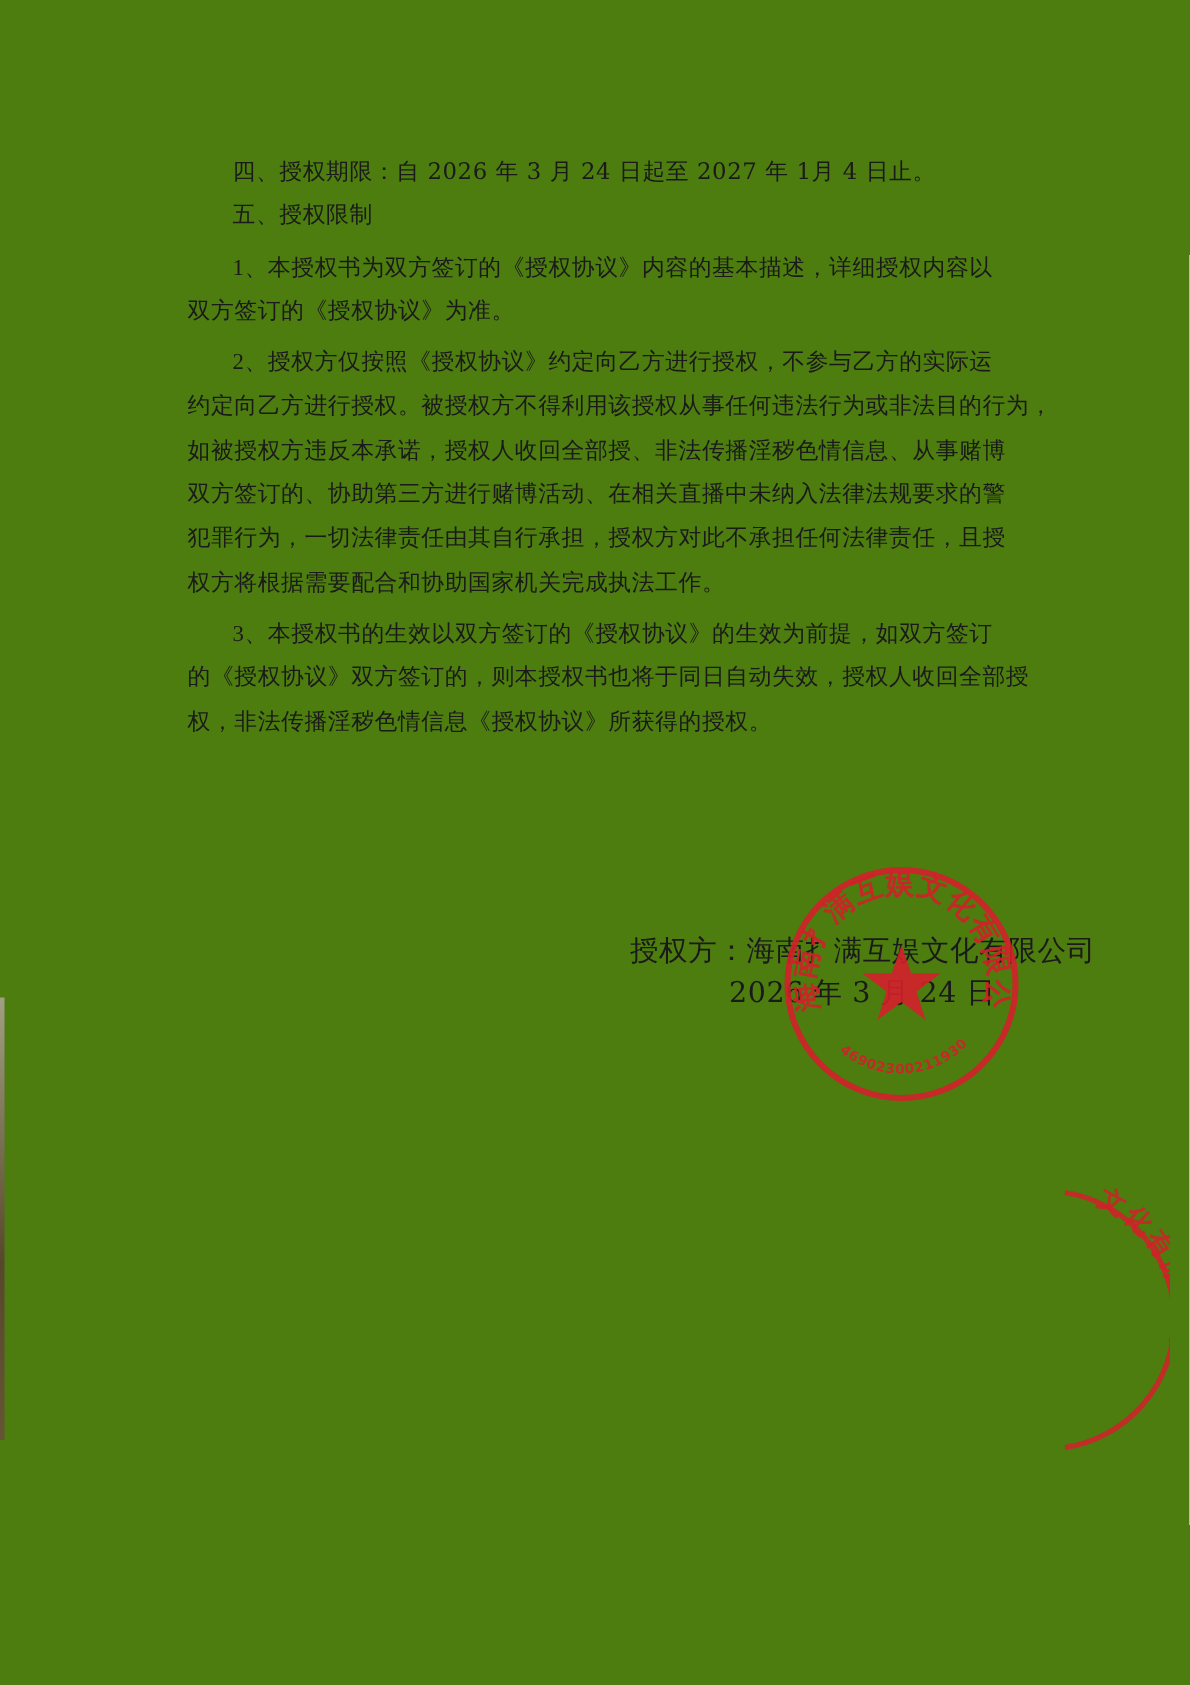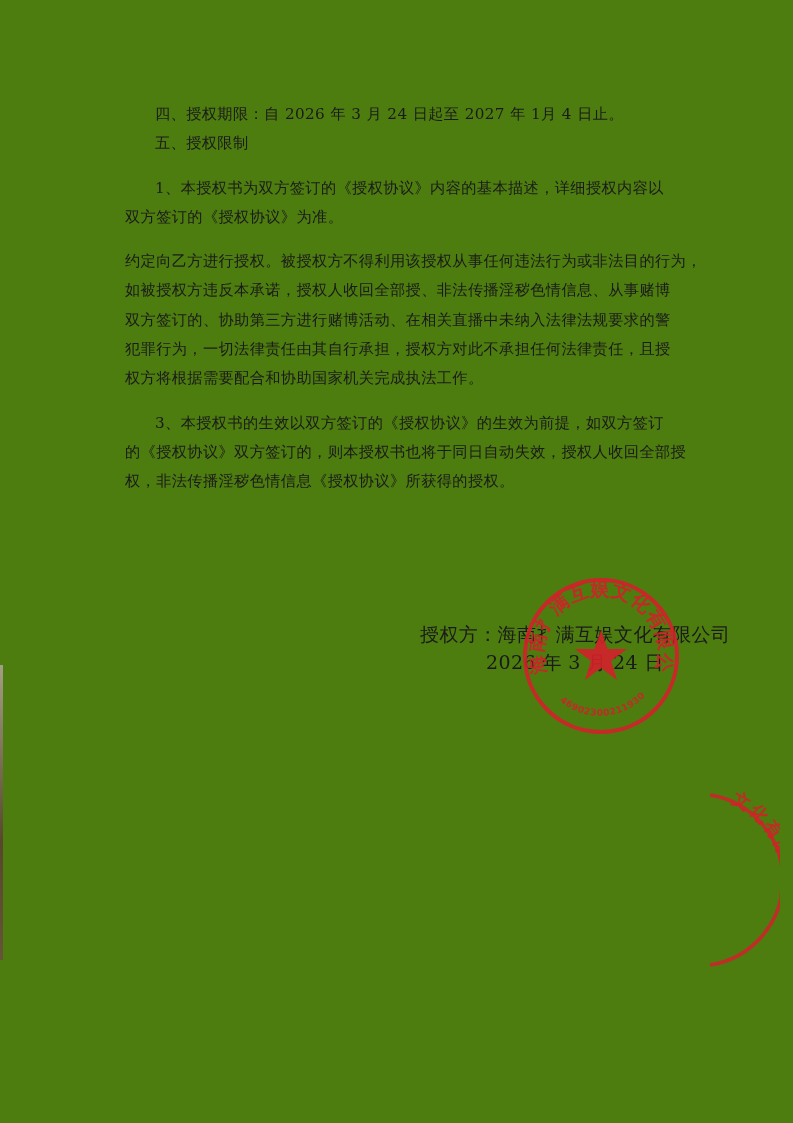--- a/index.html
+++ b/index.html
@@ -37,21 +37,21 @@
       width: 552px;
       font-size: 15.2px;
       line-height: 29.3px;
       letter-spacing: 0.4px;
     }
     .line {
       white-space: nowrap;
       display: block;
     }
     .indent { padding-left: 30px; }
-    .gap { margin-top: 15px; }
+    .gap { margin-top: 5px; font-family: Liberation Serif, serif; }
     .signature {
       position: absolute;
       left: 420px;
       top: 620px;
       font-size: 19px;
       line-height: 28px;
       letter-spacing: 0.4px;
     }
     .signature .date {
       padding-left: 66px;
@@ -84,20 +84,21 @@
   <div class="body-text">
     <span class="line indent">四、授权期限：自 2026 年 3 月 24 日起至 2027 年 1月 4 日止。</span>
     <span class="line indent">五、授权限制</span>
 
     <div class="gap">
       <span class="line indent">1、本授权书为双方签订的《授权协议》内容的基本描述，详细授权内容以</span>
       <span class="line">双方签订的《授权协议》为准。</span>
     </div>
 
     <div class="gap">
+      <span class="line indent">2、授权方仅按照《授权协议》约定向乙方进行授权，不参与乙方的实际运</span>
       <span class="line">约定向乙方进行授权。被授权方不得利用该授权从事任何违法行为或非法目的行为，</span>
       <span class="line">如被授权方违反本承诺，授权人收回全部授、非法传播淫秽色情信息、从事赌博</span>
       <span class="line">双方签订的、协助第三方进行赌博活动、在相关直播中未纳入法律法规要求的警</span>
       <span class="line">犯罪行为，一切法律责任由其自行承担，授权方对此不承担任何法律责任，且授</span>
       <span class="line">权方将根据需要配合和协助国家机关完成执法工作。</span>
     </div>
 
     <div class="gap">
       <span class="line indent">3、本授权书的生效以双方签订的《授权协议》的生效为前提，如双方签订</span>
       <span class="line">的《授权协议》双方签订的，则本授权书也将于同日自动失效，授权人收回全部授</span>

